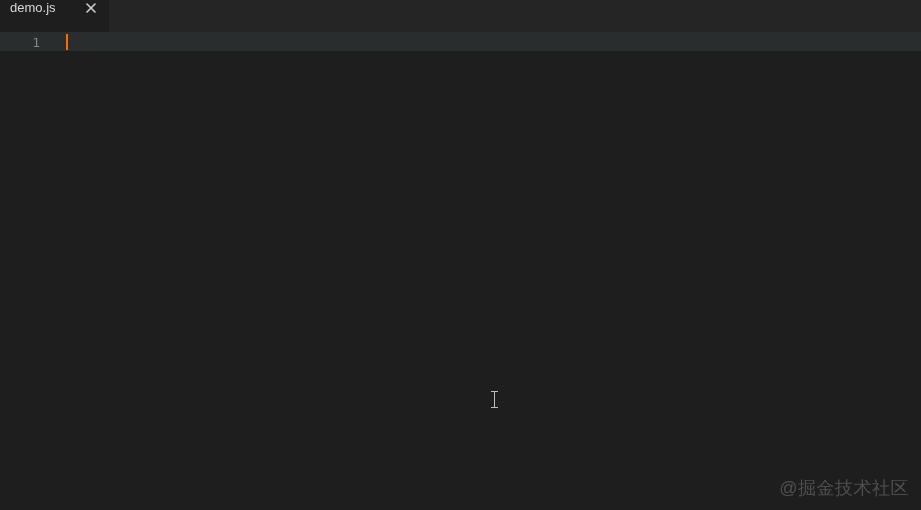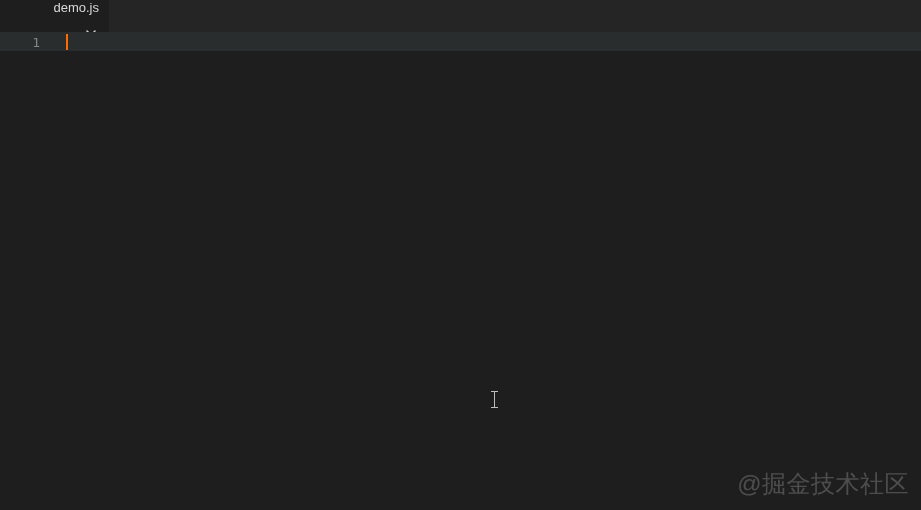--- a/index.html
+++ b/index.html
@@ -16,30 +16,29 @@
       position: relative;
     }
     .tabbar {
       height: 32px;
       background: #252526;
       display: flex;
       align-items: stretch;
     }
     .tab {
       display: flex;
-      align-items: flex-end;
+      align-items: flex-start;
       padding: 0 10px;
       background: #1e1e1e;
       color: #d8d8d8;
       font-size: 13px;
       min-width: 110px;
       gap: 14px;
       cursor: pointer;
       border-right: 1px solid #252526;
-      flex-direction: column;
     }
     .tab .close-icon {
       margin-left: auto;
       width: 16px;
       height: 16px;
       display: flex;
       align-items: center;
       justify-content: center;
       color: #d0d0d0;
       font-weight: bold;
@@ -116,21 +115,21 @@
       top: 0;
       width: 7px;
       height: 1px;
       background: #bdbdbd;
       box-shadow: 0 16px 0 0 #bdbdbd;
     }
     .watermark {
       position: absolute;
       right: 12px;
       bottom: 10px;
-      font-size: 24px;
+      font-size: 18px;
       color: rgba(200,200,200,0.28);
       letter-spacing: 0.5px;
       pointer-events: none;
       font-family: "Microsoft YaHei", "PingFang SC", sans-serif;
       text-align: center;
     }
   </style>
 </head>
 <body>
 

